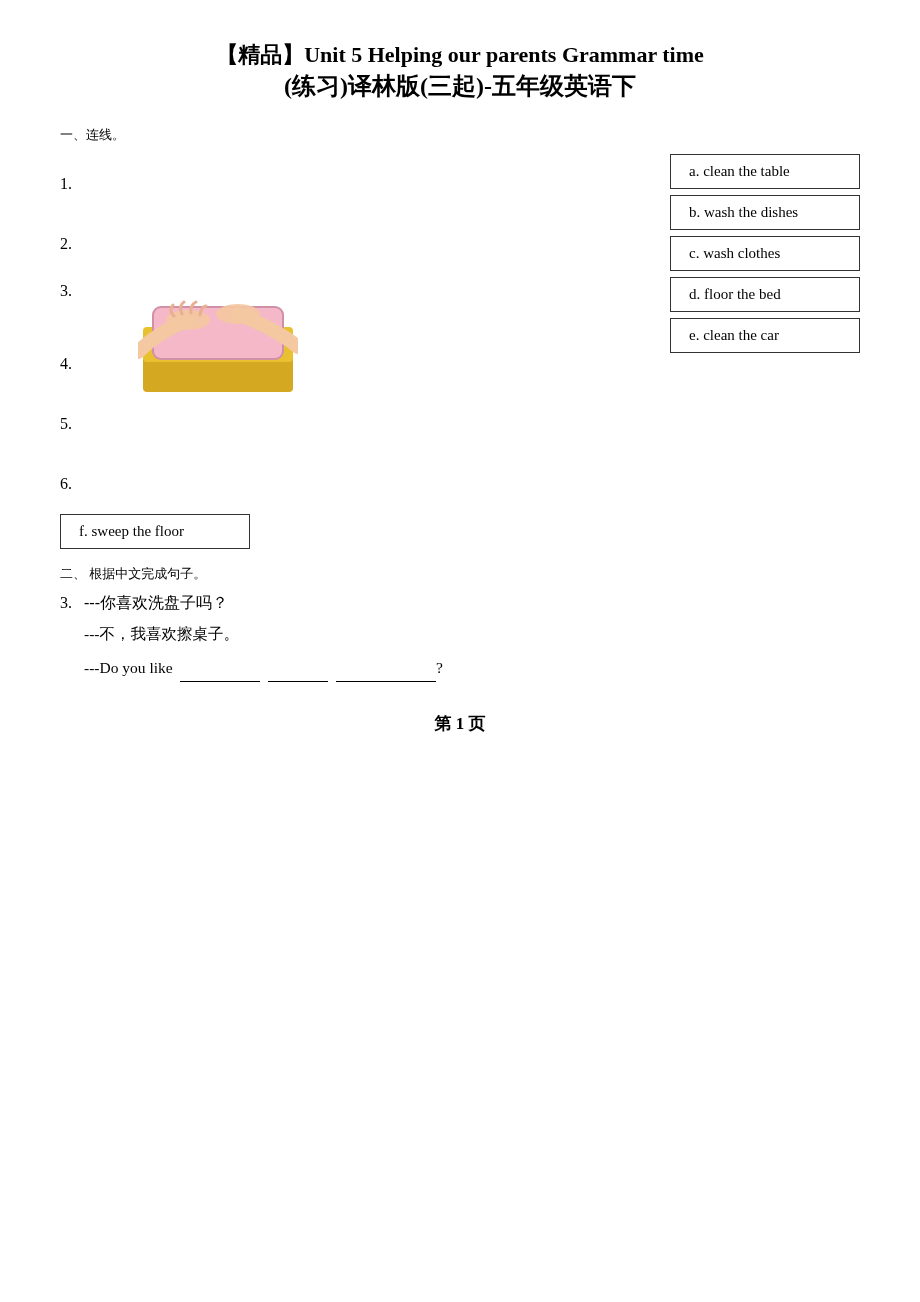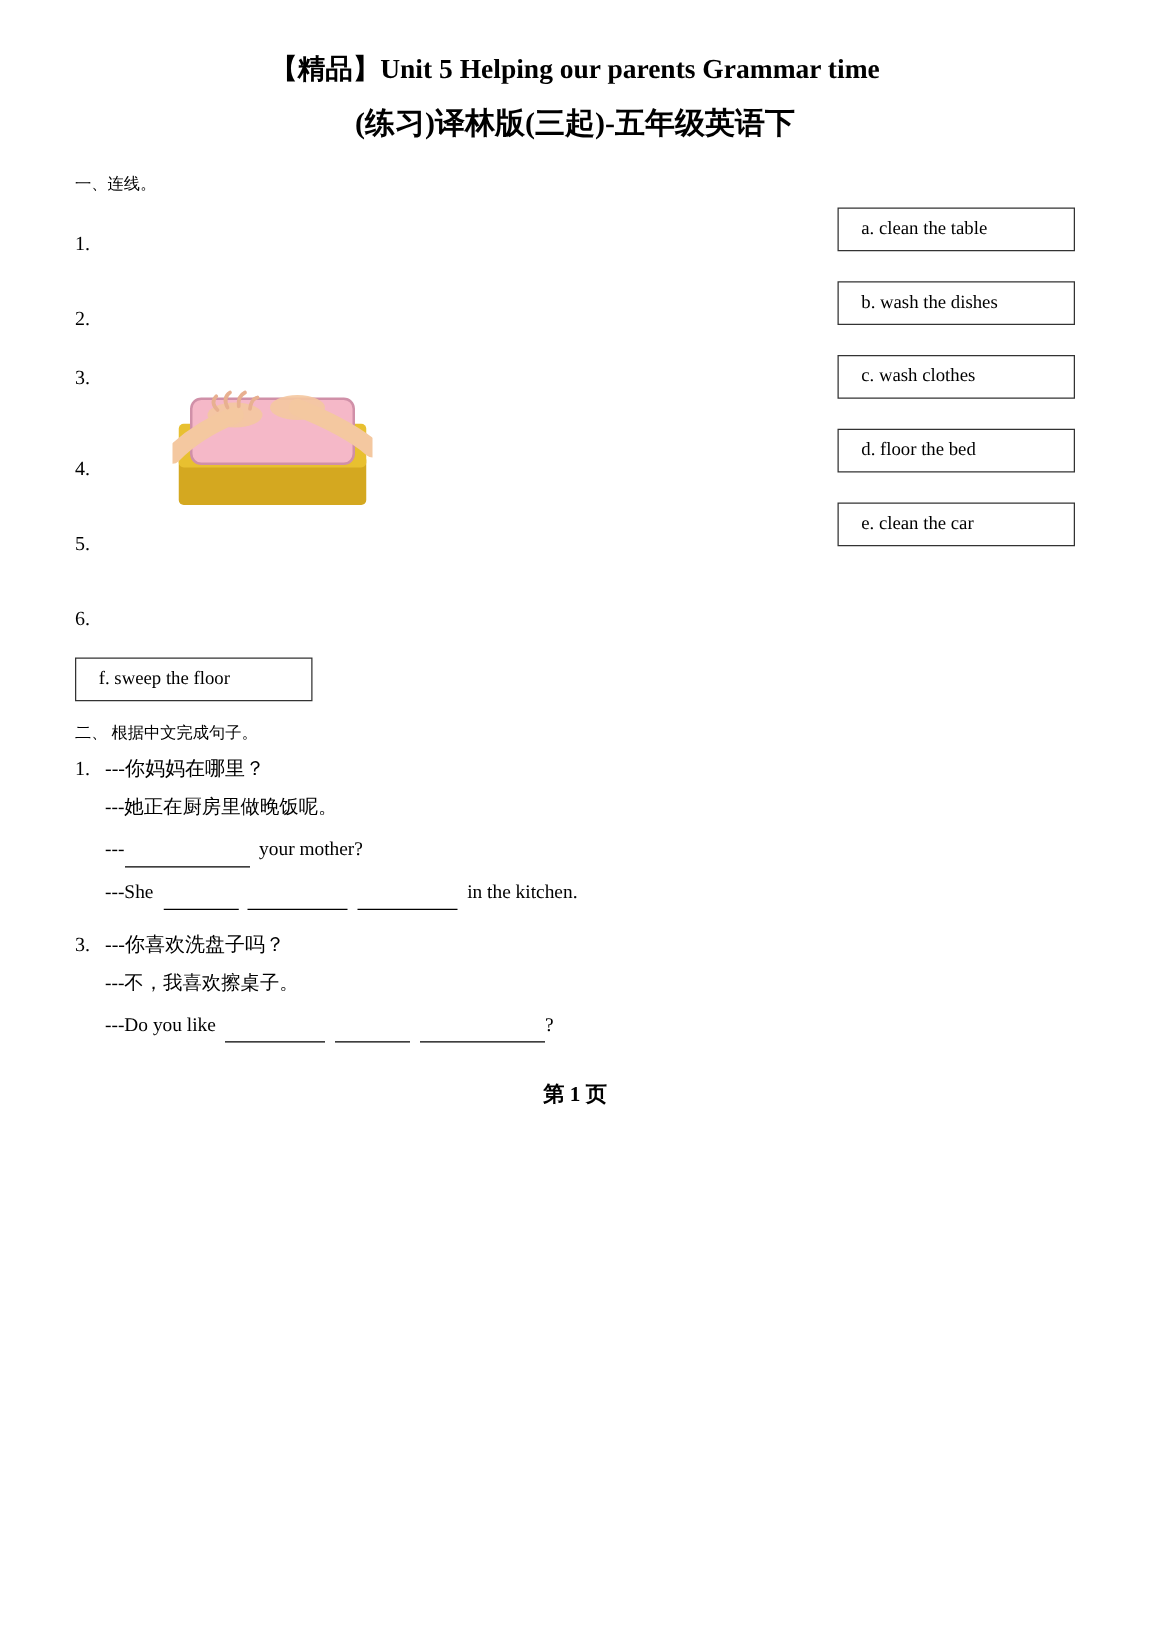--- a/index.html
+++ b/index.html
@@ -12,21 +12,21 @@
       min-height: 1302px;
       padding: 40px 60px;
     }
     .title-area {
       text-align: center;
       margin-bottom: 24px;
     }
     .title-main {
       font-size: 22px;
       font-weight: bold;
-      margin-bottom: 12px;
+      margin-bottom: 0;
     }
     .title-sub {
       font-size: 24px;
       font-weight: bold;
     }
     .section-label {
       font-size: 13px;
       margin-bottom: 10px;
       margin-top: 10px;
     }
@@ -50,21 +50,21 @@
       flex-direction: column;
       justify-content: flex-start;
       min-width: 300px;
     }
     .right-col {
       position: absolute;
       right: 0;
       top: 0;
       display: flex;
       flex-direction: column;
-      gap: 24px;
+      gap: 6px;
     }
     .num-item {
       height: 60px;
       display: flex;
       align-items: center;
       font-size: 16px;
       gap: 6px;
     }
     .section2 {
       margin-top: 16px;
@@ -184,27 +184,20 @@
   </div>
 
   <div style="display: flex; justify-content: flex-start; margin-top: -30px; margin-bottom: 10px;">
     <div class="right-box">f. sweep the floor</div>
   </div>
 </div>
 
 <div class="section2">
   <div class="section-label">二、 根据中文完成句子。</div>
 
-  <div class="q-block">
-    <span class="q-number">1. &nbsp;</span>
-    <span>---你妈妈在哪里？</span>
-    <div class="q-line">---她正在厨房里做晚饭呢。</div>
-    <div class="q-line">---<span class="blank-lg"></span>&nbsp; your mother?</div>
-    <div class="q-line">---She &nbsp;<span class="blank-sm"></span>&nbsp; <span class="blank"></span>&nbsp; <span class="blank"></span>&nbsp; in the kitchen.</div>
-  </div>
 
 
   <div class="q-block">
     <span class="q-number">3. &nbsp;</span>
     <span>---你喜欢洗盘子吗？</span>
     <div class="q-line">---不，我喜欢擦桌子。</div>
     <div class="q-line">---Do you like &nbsp;<span class="blank"></span>&nbsp; <span class="blank-sm"></span>&nbsp; <span class="blank-lg"></span>?</div>
   </div>
 
 </div>

